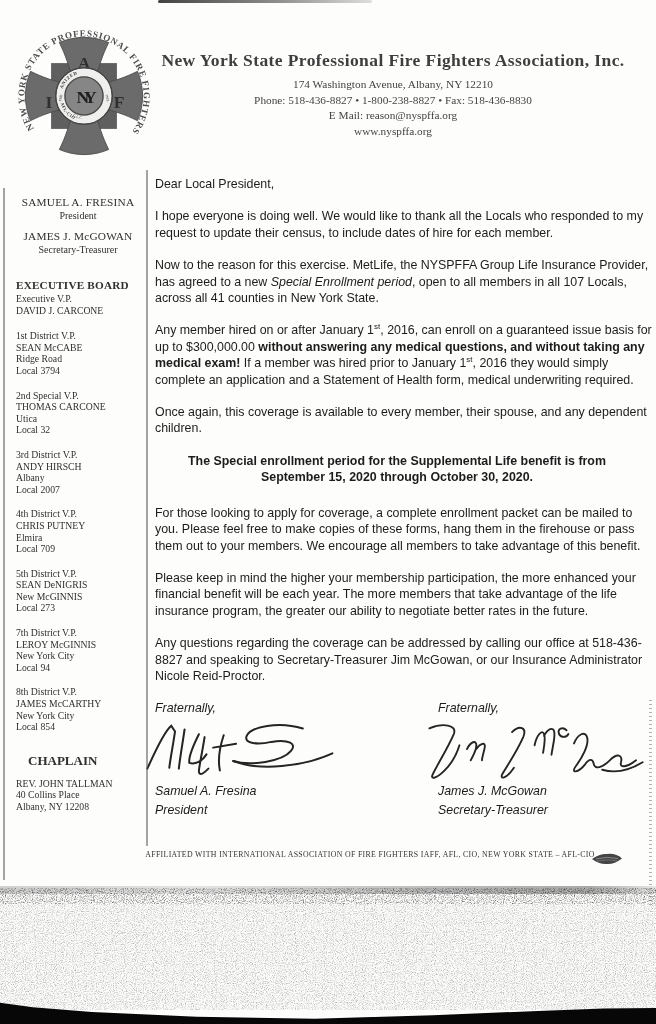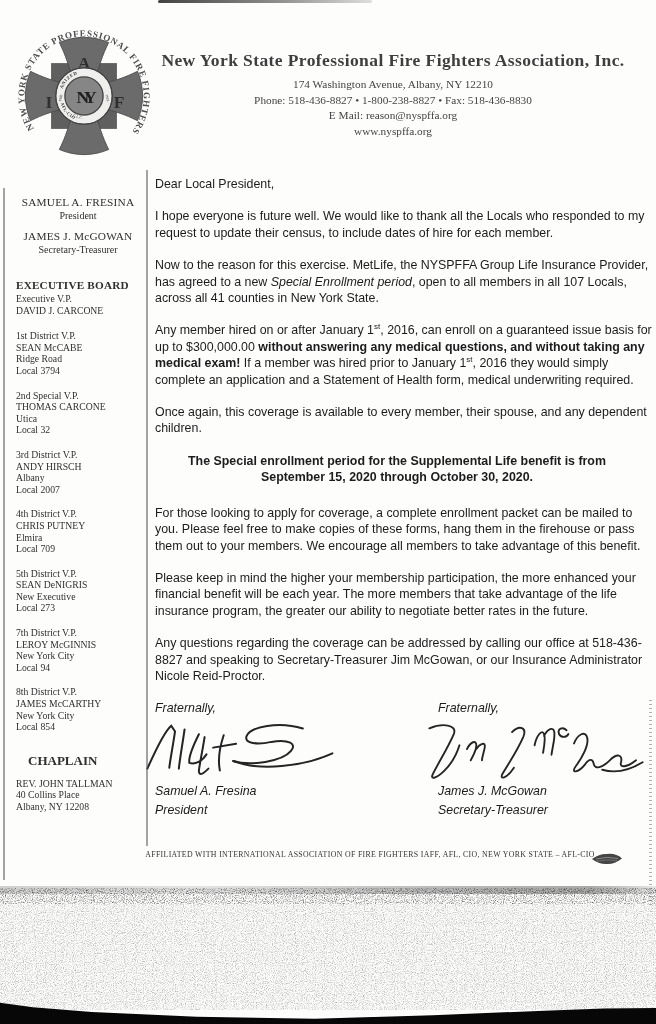--- a/index.html
+++ b/index.html
@@ -161,21 +161,21 @@
         </div>
         <div class="board-entry">
           <div class="board-line">4th District V.P.</div>
           <div class="board-line">CHRIS PUTNEY</div>
           <div class="board-line">Elmira</div>
           <div class="board-line">Local 709</div>
         </div>
         <div class="board-entry">
           <div class="board-line">5th District V.P.</div>
           <div class="board-line">SEAN DeNIGRIS</div>
-          <div class="board-line">New Executive</div>
+          <div class="board-line">New McGINNIS</div>
           <div class="board-line">Local 273</div>
         </div>
         <div class="board-entry">
           <div class="board-line">7th District V.P.</div>
           <div class="board-line">LEROY McGINNIS</div>
           <div class="board-line">New York City</div>
           <div class="board-line">Local 94</div>
         </div>
         <div class="board-entry">
           <div class="board-line">8th District V.P.</div>
@@ -188,21 +188,21 @@
     <div class="chaplain-block">
         <div class="board-line">REV. JOHN TALLMAN</div>
         <div class="board-line">40 Collins Place</div>
         <div class="board-line">Albany, NY 12208</div>
       </div>
   </div>
 
   <div class="letter-body">
     <p>Dear Local President,</p>
     <div>
-        <p class=""><span>I hope everyone is future well.  We would like to thank all the Locals who responded to my request to update their census, to include dates of hire for each member.</span></p>
+        <p class=""><span>I hope everyone is doing well.  We would like to thank all the Locals who responded to my request to update their census, to include dates of hire for each member.</span></p>
         <p class=""><span>Now to the reason for this exercise.  MetLife, the NYSPFFA Group Life Insurance Provider, has agreed to a new </span><span class="i">Special Enrollment period</span><span>, open to all members in all 107 Locals, across all 41 counties in New York State.</span></p>
         <p class=""><span>Any member hired on or after January 1</span><sup>st</sup><span>, 2016, can enroll on a guaranteed issue basis for up to $300,000.00 </span><span class="b">without answering any medical questions, and without taking any medical exam!</span><span> If a member was hired prior to January 1</span><sup>st</sup><span>, 2016 they would simply complete an application and a Statement of Health form, medical underwriting required.</span></p>
         <p class=""><span>Once again, this coverage is available to every member, their spouse, and any dependent children.</span></p>
         <p class="center"><span class="b">The Special enrollment period for the Supplemental Life benefit is from</span><br><span class="b">September 15, 2020 through October 30, 2020.</span></p>
         <p class=""><span>For those looking to apply for coverage, a complete enrollment packet can be mailed to you. Please feel free to make copies of these forms, hang them in the firehouse or pass them out to your members. We encourage all members to take advantage of this benefit.</span></p>
         <p class=""><span>Please keep in mind the higher your membership participation, the more enhanced your financial benefit will be each year.  The more members that take advantage of the life insurance program, the greater our ability to negotiate better rates in the future.</span></p>
         <p class=""><span>Any questions regarding the coverage can be addressed by calling our office at 518-436-8827 and speaking to Secretary-Treasurer Jim McGowan, or our Insurance Administrator Nicole Reid-Proctor.</span></p>
       </div>
 
     <div class="closings">

